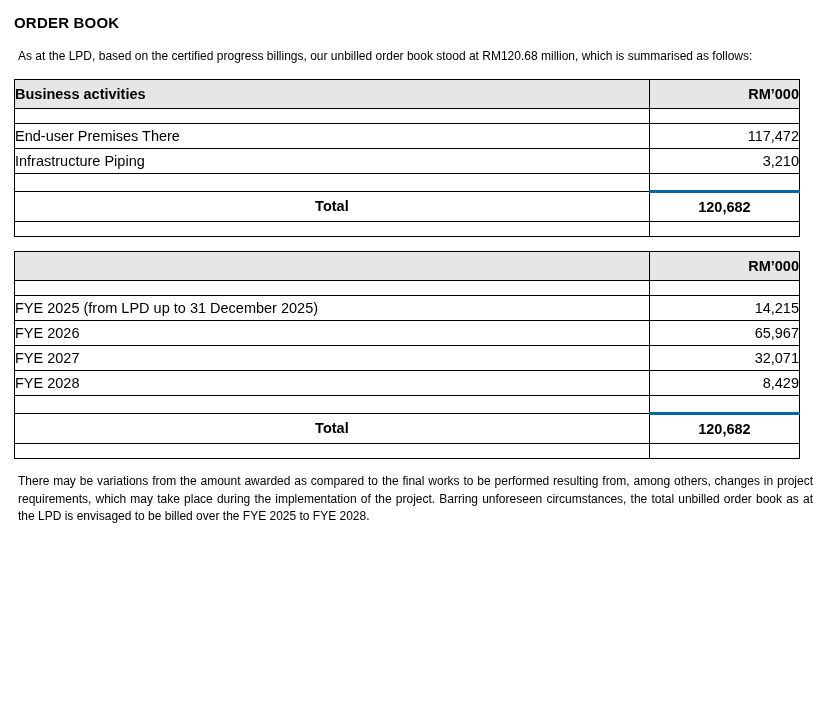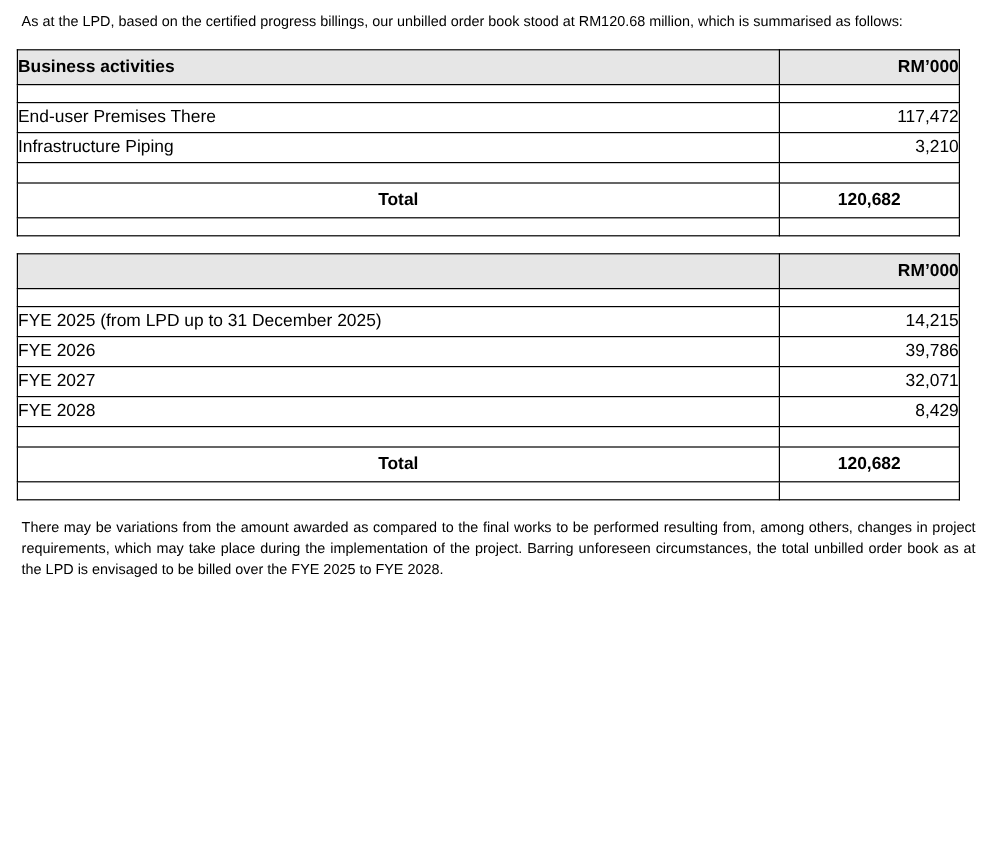--- a/index.html
+++ b/index.html
@@ -77,40 +77,41 @@
     border-top: none;
     border-bottom: none;
   }
   .total-row td {
     height: 28px;
     font-weight: bold;
     border-bottom: none;
     text-align: center;
   }
   .total-row td.cell-num {
-    border-top: 1px solid #0369a1;
+    border-top: 3px solid #0369a1;
   }
   .total-row td.cell-label {
     border-top: none;
   }
   .tail-row td {
     height: 14px;
     border-top: 1px solid #000000;
   }
   .tail-row td.cell-label {
     border-top: none;
   }
   .no-top { border-top: none; }
   .no-bottom { border-bottom: none; }
 </style>
 </head>
 <body>
 
 <div class="page">
 
+  <div class="section-title">ORDER BOOK</div>
 
   <p class="para">As at the LPD, based on the certified progress billings, our unbilled order book stood at RM120.68 million, which is summarised as follows:</p>
 
   <table class="tbl">
     <colgroup>
       <col class="col-label">
       <col class="col-num">
     </colgroup>
     <tbody>
       <tr class="hdr-row">
@@ -158,21 +159,21 @@
       <tr class="spacer-row">
         <td class="cell-label no-top no-bottom"></td>
         <td class="cell-num no-top no-bottom"></td>
       </tr>
       <tr class="data-row">
         <td class="cell-label">FYE 2025 (from LPD up to 31 December 2025)</td>
         <td class="cell-num">14,215</td>
       </tr>
       <tr class="data-row">
         <td class="cell-label">FYE 2026</td>
-        <td class="cell-num">39,786</td>
+        <td class="cell-num">65,967</td>
       </tr>
       <tr class="data-row">
         <td class="cell-label">FYE 2027</td>
         <td class="cell-num">32,071</td>
       </tr>
       <tr class="data-row">
         <td class="cell-label">FYE 2028</td>
         <td class="cell-num">8,429</td>
       </tr>
       <tr class="gap-row">

